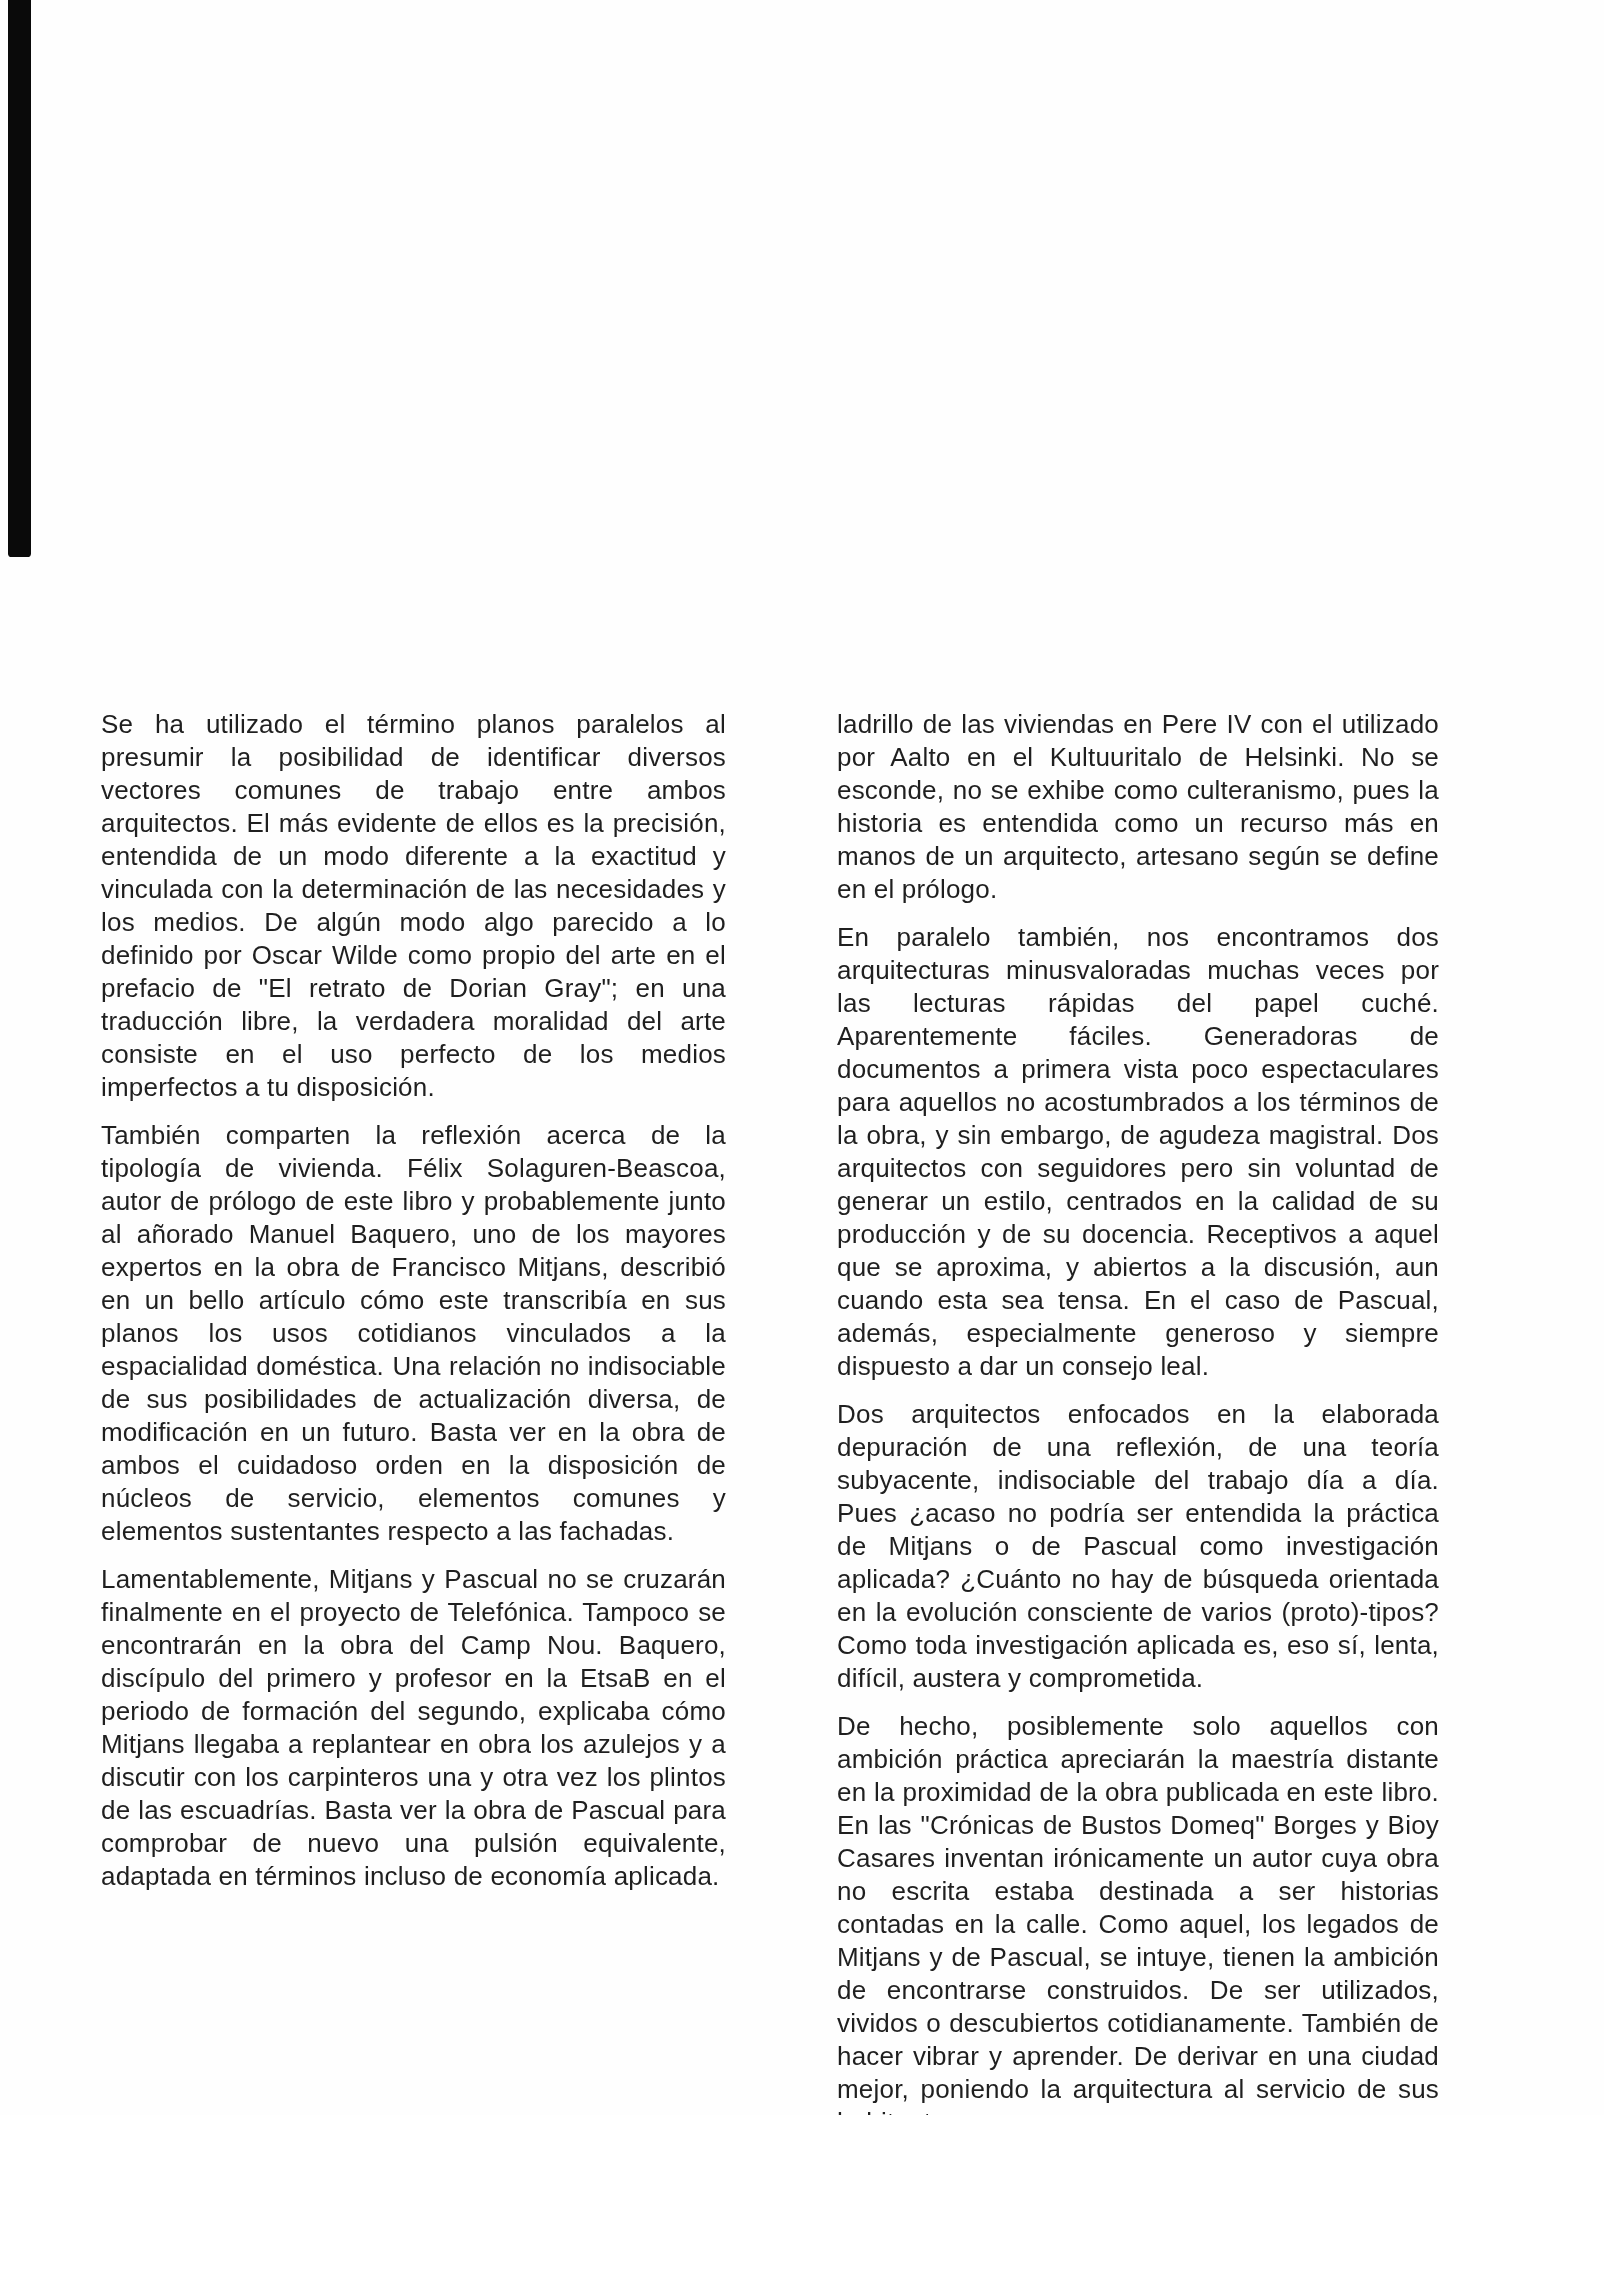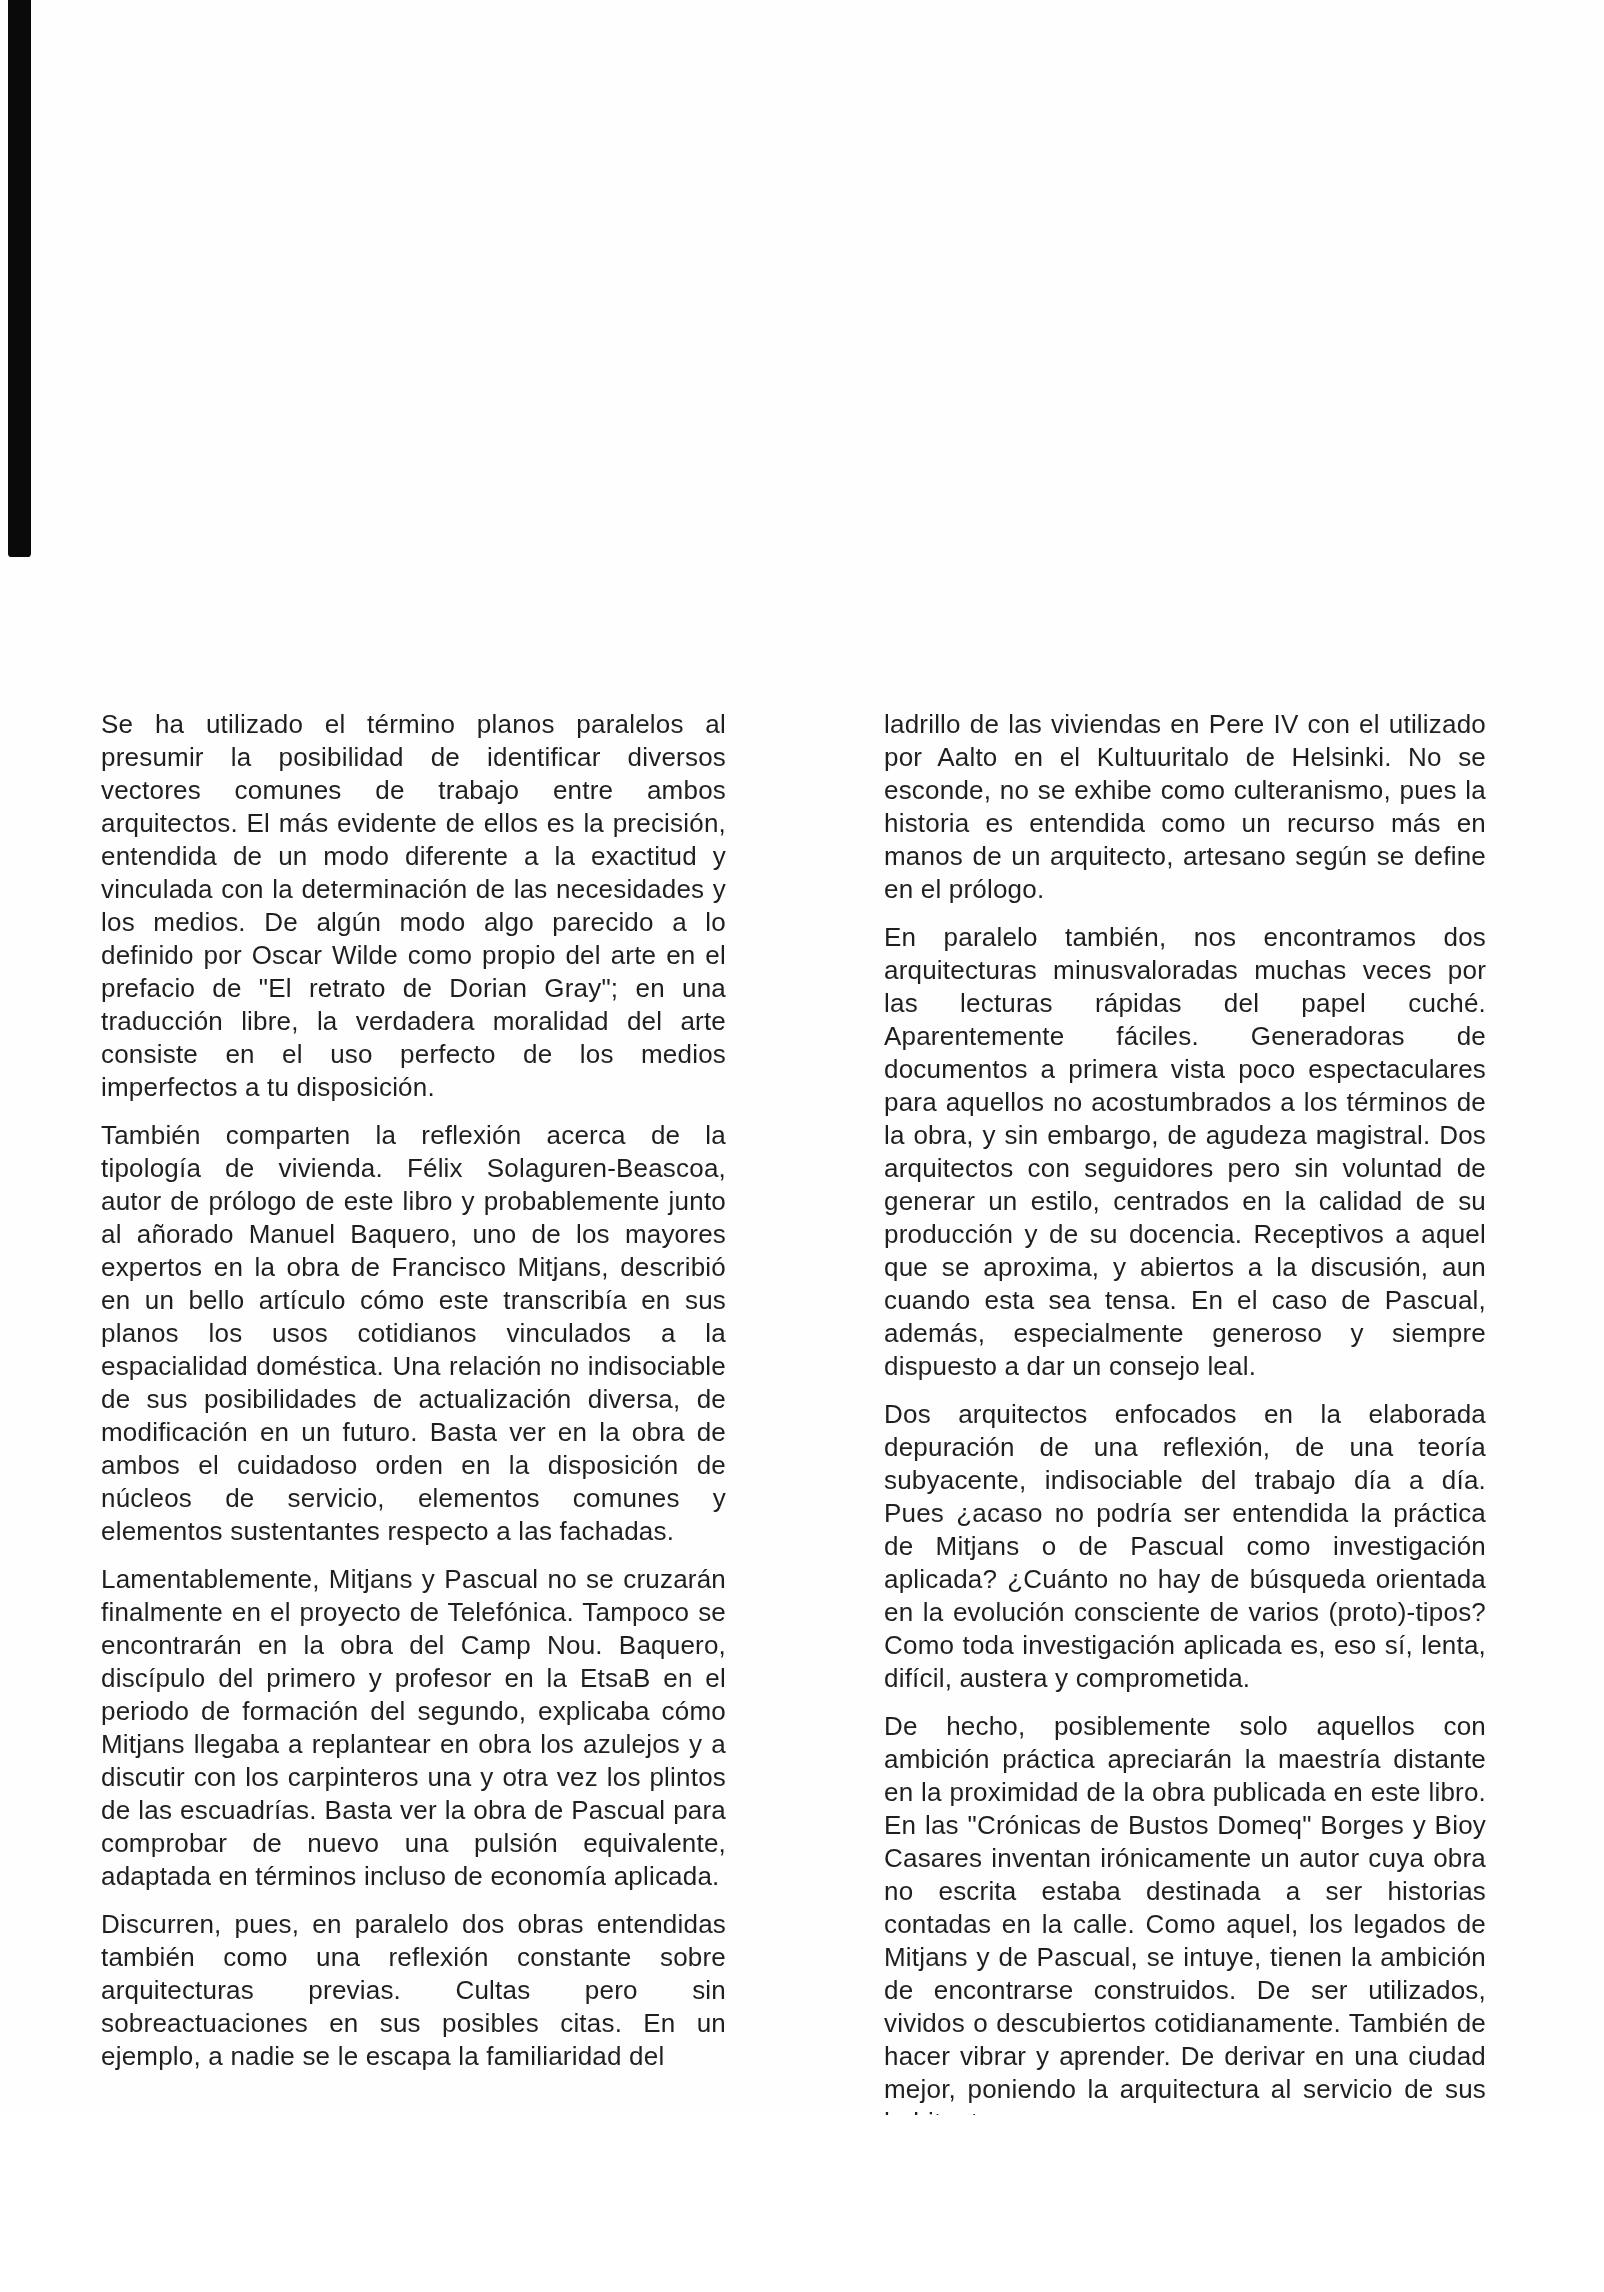--- a/index.html
+++ b/index.html
@@ -32,21 +32,21 @@
     font-size: 26px;
     line-height: 33px;
     text-align: justify;
     letter-spacing: 0.2px;
   }
   .col-left {
     left: 101px;
     width: 625px;
   }
   .col-right {
-    left: 884px;
+    left: 837px;
     width: 602px;
   }
   .col p {
     margin: 0 0 15px 0;
     padding: 0;
   }
   .col p:last-child {
     margin-bottom: 0;
   }
   .page-number {
@@ -65,21 +65,20 @@
 <body>
 
 <div class="page">
 
   <div class="scan-bar"></div>
 
   <div class="col col-left">
       <p>Se ha utilizado el término planos paralelos al presumir la posibilidad de identificar diversos vectores comunes de trabajo entre ambos arquitectos. El más evidente de ellos es la precisión, entendida de un modo diferente a la exactitud y vinculada con la determinación de las necesidades y los medios. De algún modo algo parecido a lo definido por Oscar Wilde como propio del arte en el prefacio de "El retrato de Dorian Gray"; en una traducción libre, la verdadera moralidad del arte consiste en el uso perfecto de los medios imperfectos a tu disposición.</p>
       <p>También comparten la reflexión acerca de la tipología de vivienda. Félix Solaguren-Beascoa, autor de prólogo de este libro y probablemente junto al añorado Manuel Baquero, uno de los mayores expertos en la obra de Francisco Mitjans, describió en un bello artículo cómo este transcribía en sus planos los usos cotidianos vinculados a la espacialidad doméstica. Una relación no indisociable de sus posibilidades de actualización diversa, de modificación en un futuro. Basta ver en la obra de ambos el cuidadoso orden en la disposición de núcleos de servicio, elementos comunes y elementos sustentantes respecto a las fachadas.</p>
       <p>Lamentablemente, Mitjans y Pascual no se cruzarán finalmente en el proyecto de Telefónica. Tampoco se encontrarán en la obra del Camp Nou. Baquero, discípulo del primero y profesor en la EtsaB en el periodo de formación del segundo, explicaba cómo Mitjans llegaba a replantear en obra los azulejos y a discutir con los carpinteros una y otra vez los plintos de las escuadrías. Basta ver la obra de Pascual para comprobar de nuevo una pulsión equivalente, adaptada en términos incluso de economía aplicada.</p>
-      <p>Discurren, pues, en paralelo dos obras entendidas también como una reflexión constante sobre arquitecturas previas. Cultas pero sin sobreactuaciones en sus posibles citas. En un ejemplo, a nadie se le escapa la familiaridad del</p>
     </div>
 
   <div class="col col-right">
       <p>ladrillo de las viviendas en Pere IV con el utilizado por Aalto en el Kultuuritalo de Helsinki. No se esconde, no se exhibe como culteranismo, pues la historia es entendida como un recurso más en manos de un arquitecto, artesano según se define en el prólogo.</p>
       <p>En paralelo también, nos encontramos dos arquitecturas minusvaloradas muchas veces por las lecturas rápidas del papel cuché. Aparentemente fáciles. Generadoras de documentos a primera vista poco espectaculares para aquellos no acostumbrados a los términos de la obra, y sin embargo, de agudeza magistral. Dos arquitectos con seguidores pero sin voluntad de generar un estilo, centrados en la calidad de su producción y de su docencia. Receptivos a aquel que se aproxima, y abiertos a la discusión, aun cuando esta sea tensa. En el caso de Pascual, además, especialmente generoso y siempre dispuesto a dar un consejo leal.</p>
       <p>Dos arquitectos enfocados en la elaborada depuración de una reflexión, de una teoría subyacente, indisociable del trabajo día a día. Pues ¿acaso no podría ser entendida la práctica de Mitjans o de Pascual como investigación aplicada? ¿Cuánto no hay de búsqueda orientada en la evolución consciente de varios (proto)-tipos? Como toda investigación aplicada es, eso sí, lenta, difícil, austera y comprometida.</p>
       <p>De hecho, posiblemente solo aquellos con ambición práctica apreciarán la maestría distante en la proximidad de la obra publicada en este libro. En las "Crónicas de Bustos Domeq" Borges y Bioy Casares inventan irónicamente un autor cuya obra no escrita estaba destinada a ser historias contadas en la calle. Como aquel, los legados de Mitjans y de Pascual, se intuye, tienen la ambición de encontrarse construidos. De ser utilizados, vividos o descubiertos cotidianamente. También de hacer vibrar y aprender. De derivar en una ciudad mejor, poniendo la arquitectura al servicio de sus habitantes.</p>
     </div>
 
   <div class="page-number">117</div>

